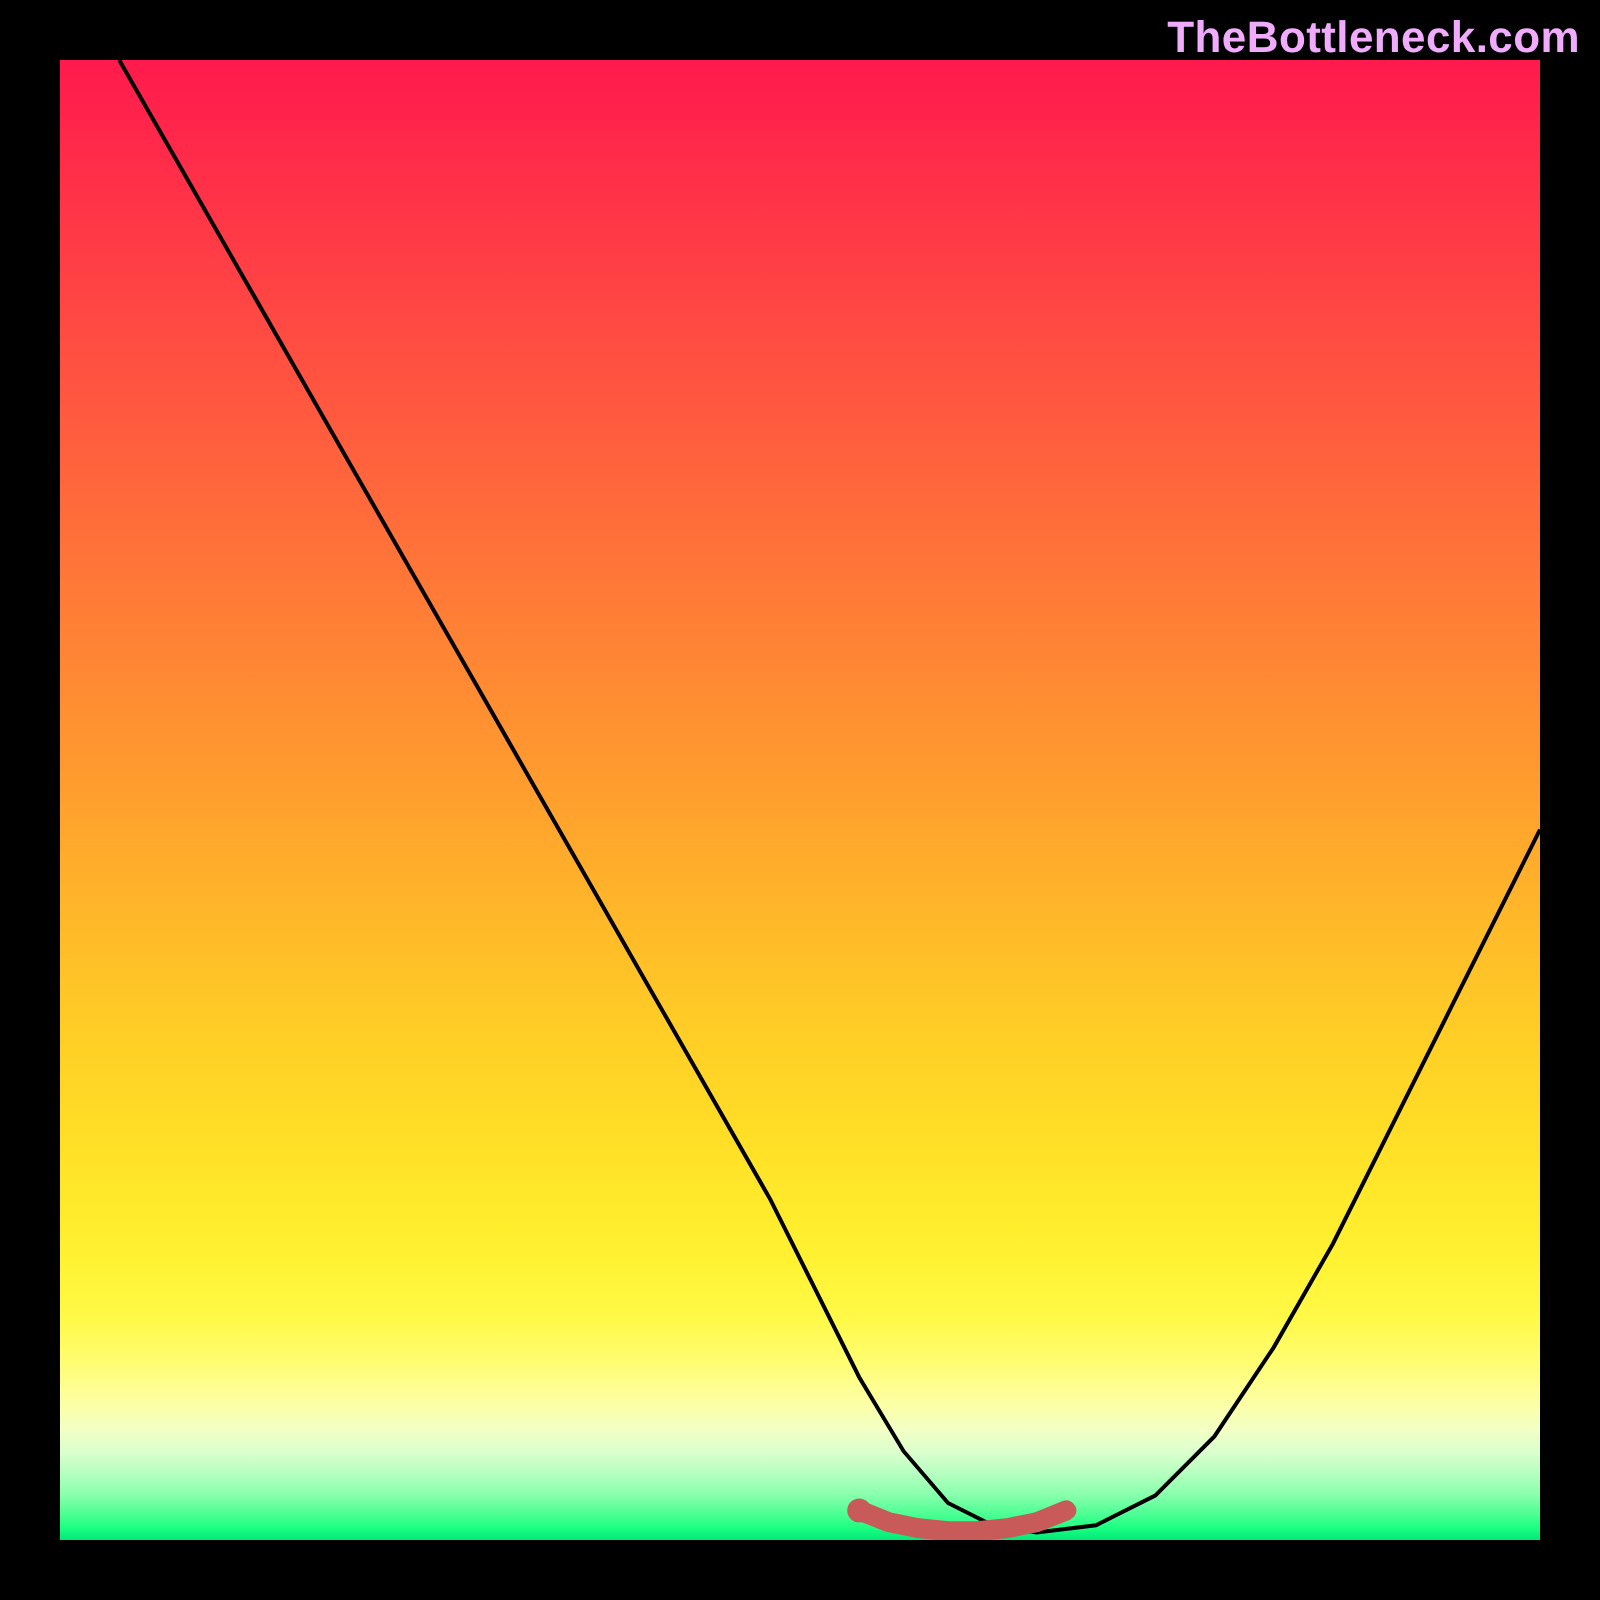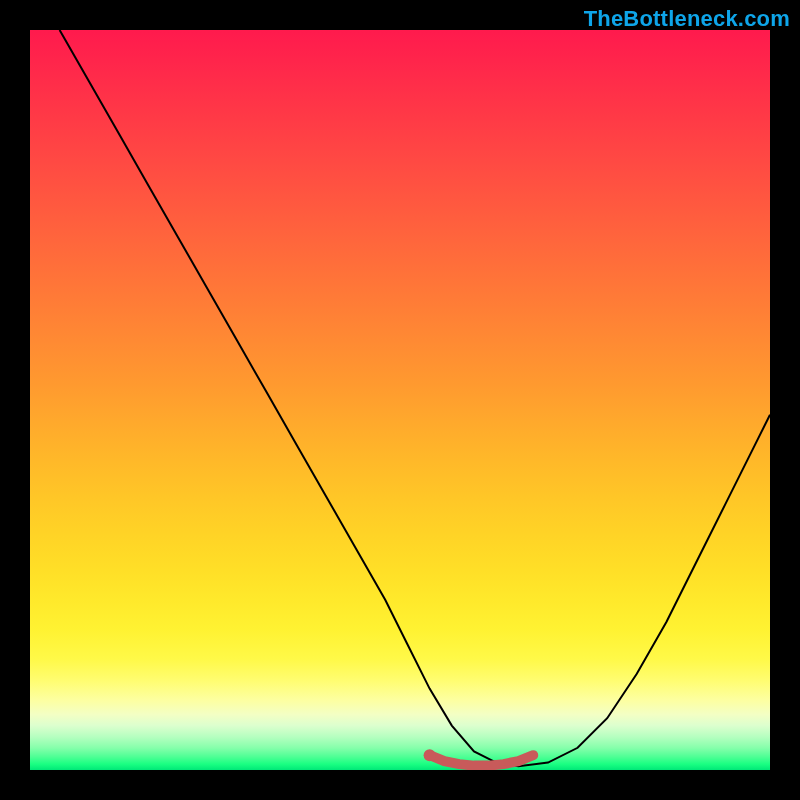--- a/index.html
+++ b/index.html
@@ -14,21 +14,21 @@
   .frame {
     position: relative;
     width: 800px;
     height: 800px;
     background: #000;
   }
   .watermark {
     position: absolute;
     top: 6px;
     right: 10px;
-    color: #0ea5e9;
+    color: #f0abfc;
     font-size: 22px;
     font-weight: 600;
     letter-spacing: 0.2px;
     z-index: 10;
   }
   .plot-area {
     position: absolute;
     left: 30px;
     top: 30px;
     width: 740px;

